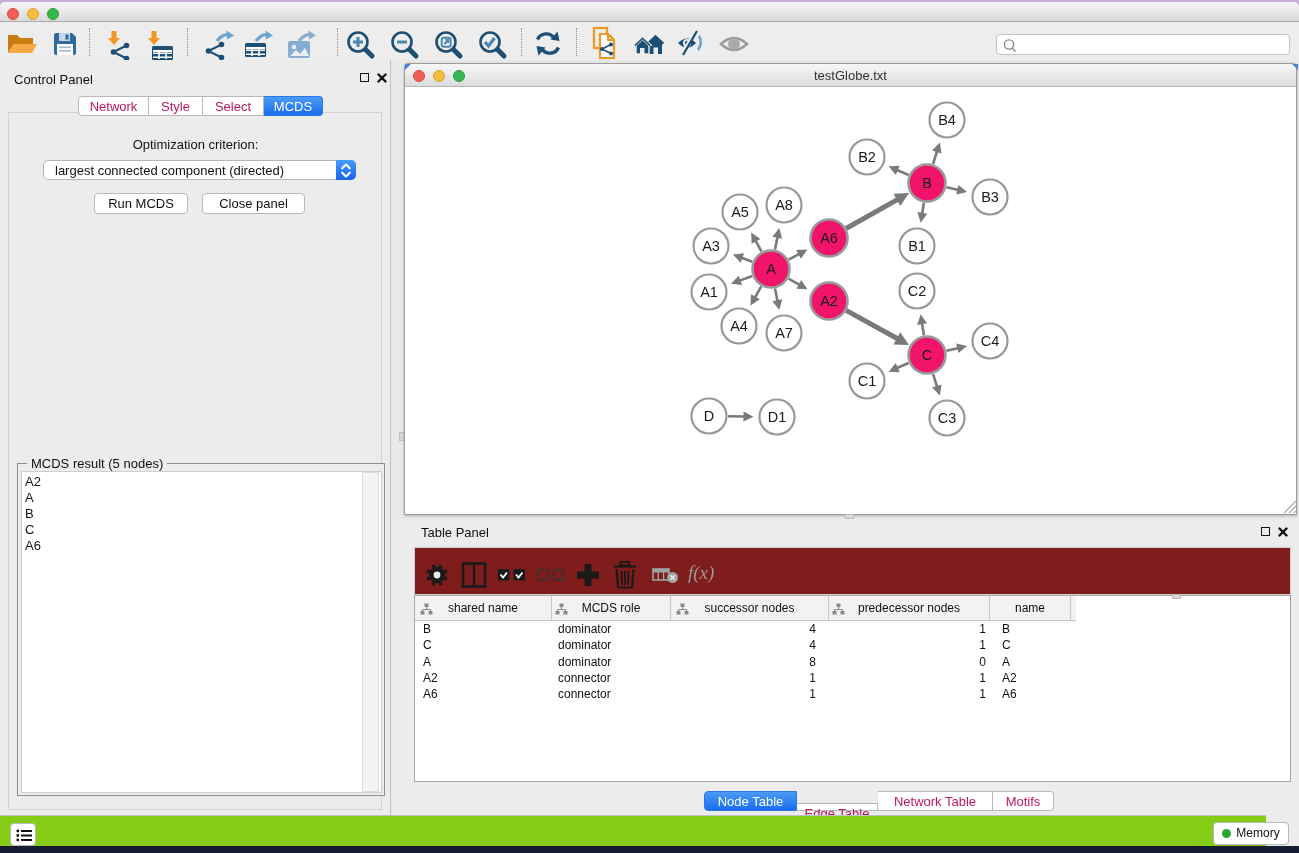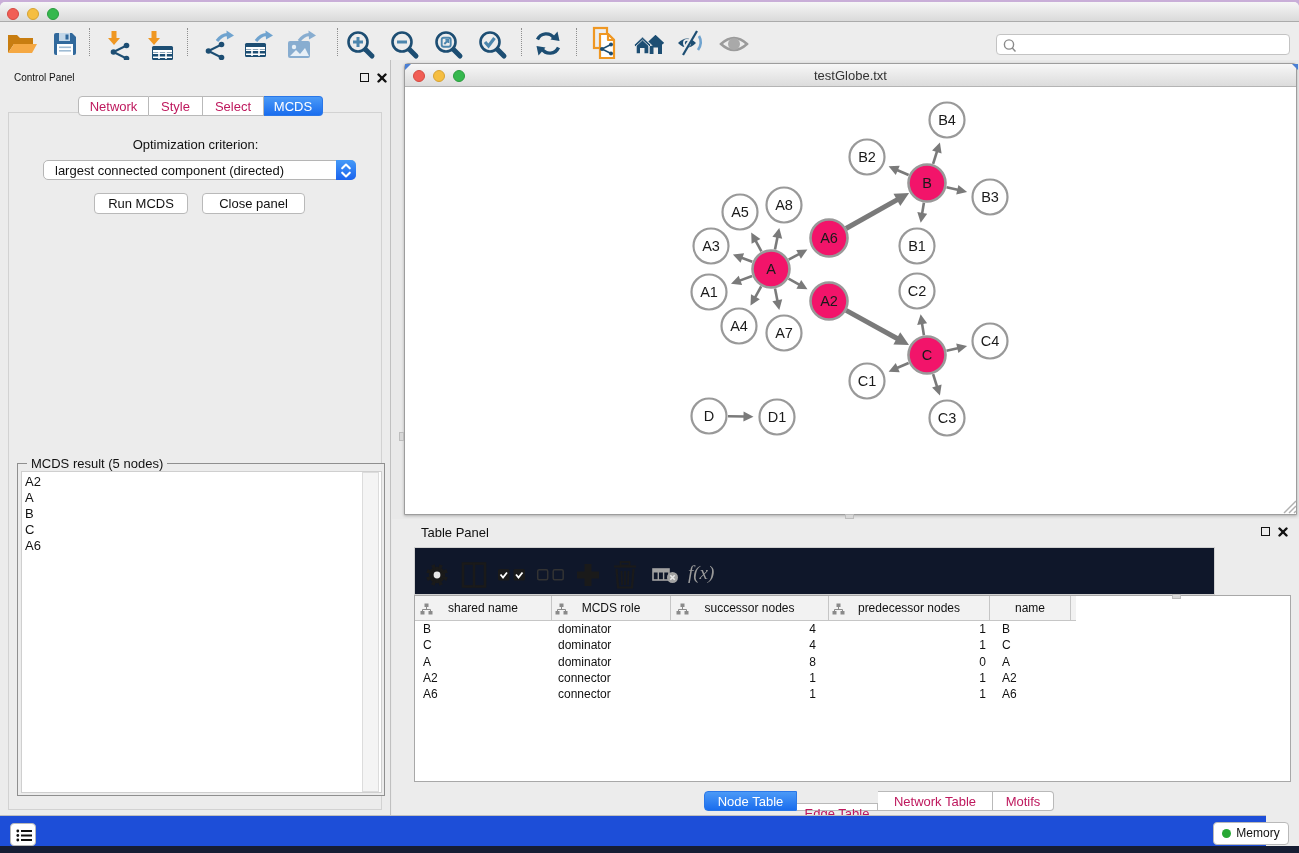--- a/index.html
+++ b/index.html
@@ -8,21 +8,21 @@
 .abs { position:absolute; }
 #app { position:absolute; left:0; top:2px; width:1299px; height:844px; background:#ececec; border-radius:5px 5px 0 0; overflow:hidden; }
 #titlebar { position:absolute; left:0; top:0; width:1299px; height:20px; background:linear-gradient(#f6f6f6,#dadada); border-bottom:1px solid #ababab; border-radius:5px 5px 0 0; }
 #titlebar .tl { position:absolute; top:5.5px; width:12px; height:12px; border-radius:50%; }
 #title-text { position:absolute; top:4px; left:0; width:100%; text-align:center; font-size:13px; color:#3c3c3c; }
 #toolbar { position:absolute; left:0; top:20px; width:1299px; height:38px; background:#ededed; }
 .tsep { position:absolute; top:6px; height:28px; width:0; border-left:1px dotted #8f8f8f; }
 #searchbox { position:absolute; left:996px; top:12px; width:294px; height:21px; background:#fff; border:1px solid #c3c3c3; border-radius:4px; }
 #main { position:absolute; left:0; top:58px; width:1299px; height:755px; background:#e9e9e9; }
 #ctrlpanel { position:absolute; left:0; top:0; width:391px; height:755px; background:#ececec; border-right:1px solid #c0c0c0; }
-#ctrl-title { position:absolute; left:14px; top:12px; font-size:10px; color:#111; }
+#ctrl-title { position:absolute; left:14px; top:12px; font-size:13px; color:#111; }
 .winbtn-sq { position:absolute; width:9px; height:9px; border:1.5px solid #111; }
 .panelbox { position:absolute; left:8px; top:52px; width:374px; height:698px; border:1px solid #d2d2d2; background:#ececec; }
 .tabs { position:absolute; display:flex; height:20px; }
 .tab { font-size:13px; line-height:19px; text-align:center; background:#fff; border:1px solid #b9b9b9; border-left:none; color:#be185d; }
 .tab.first { border-left:1px solid #b9b9b9; border-radius:4px 0 0 4px; }
 .tab.last { border-radius:0 4px 4px 0; }
 .tab.sel { background:linear-gradient(#4b9af7,#1a6dee); color:#fff; border-color:#2a77e8; }
 #opt-label { position:absolute; left:0; top:77px; width:391px; text-align:center; font-size:13px; color:#111; }
 #dropdown { position:absolute; left:43px; top:100px; width:313px; height:20px; background:#fff; border:1px solid #b5b5b5; border-radius:5px; font-size:13px; line-height:20px; color:#111; padding-left:11px; }
 #dd-btn { position:absolute; right:-1px; top:-1px; width:20px; height:20px; border-radius:0 5px 5px 0; background:linear-gradient(#459af8,#1a63ee); }
@@ -32,29 +32,29 @@
 #fieldset-legend { position:absolute; left:9px; top:-8px; background:#ececec; padding:0 4px; font-size:13px; color:#111; }
 #mcds-list { position:absolute; left:4px; top:10px; font-size:13px; line-height:16px; color:#111; padding-left:3px;}
 #list-scroll { position:absolute; right:5px; top:8px; width:17px; height:320px; background:#f4f4f4; border:1px solid #dcdcdc; }
 #netwin { position:absolute; left:404px; top:3px; width:893px; height:452px; background:#fff; border:1px solid #9d9d9d; border-radius:4px 4px 0 0; box-shadow:0 1px 3px rgba(0,0,0,0.25); }
 #netwin-title { position:absolute; left:0; top:0; width:100%; height:23px; background:linear-gradient(#f7f7f7,#dcdcdc); border-bottom:1px solid #b4b4b4; border-radius:4px 4px 0 0; }
 #netwin-title .tl { position:absolute; top:5.5px; width:12px; height:12px; border-radius:50%; }
 #netwin-text { position:absolute; top:4px; width:100%; text-align:center; font-size:13px; color:#333; }
 #netcontent { position:absolute; left:0; top:23px; width:891px; height:427px; background:#fff; overflow:hidden; }
 #tablepanel { position:absolute; left:392px; top:459px; width:907px; height:296px; background:#ececec; }
 #tp-title { position:absolute; left:29px; top:6px; font-size:13px; color:#111; }
-#tp-toolbar { position:absolute; left:22px; top:28px; width:801px; height:48px; background:#0f172a; border:1px solid #d0d0d0; }
+#tp-toolbar { position:absolute; left:22px; top:28px; width:877px; height:48px; background:#7f1d1d; border:1px solid #d0d0d0; }
 #tp-table { position:absolute; left:22px; top:76px; width:877px; height:187px; background:#fff; border:1px solid #a8a8a8; }
 #tp-header { position:absolute; left:0; top:0; width:661px; height:25px; background:#f2f2f2; border-bottom:1px solid #c6c6c6; }
 .hcol { position:absolute; top:0; height:25px; border-right:1px solid #c6c6c6; font-size:12px; line-height:25px; text-align:center; color:#111; }
 .hicon { position:absolute; top:7px; }
 .trow { position:absolute; font-size:12px; color:#111; height:16.3px; line-height:16.3px; }
 .cell { position:absolute; }
 #bottabs { position:absolute; left:279px; top:272px;padding-left:33px; }
-#statusbar { position:absolute; left:0; top:813px; width:1266px; height:31px; background:#1d4ed8; border-top:1px solid #bfbfbf; }
+#statusbar { position:absolute; left:0; top:813px; width:1266px; height:31px; background:#84cc16; border-top:1px solid #bfbfbf; }
 #darkstrip { position:absolute; left:0; top:846px; width:1299px; height:7px; background:#161d33; }
 .memdot { display:inline-block; width:9px; height:9px; border-radius:50%; background:#27a834; margin-right:5px; vertical-align:-1px; }
 svg text { font-family:"Liberation Sans", sans-serif; }
 </style>
 </head>
 <body>
 <div id="app">
   <div id="titlebar">
     <div class="tl" style="left:7px;background:#f15e55;border:0.5px solid #d44a42;"></div>
     <div class="tl" style="left:27px;background:#f5be41;border:0.5px solid #d6a333;"></div>

